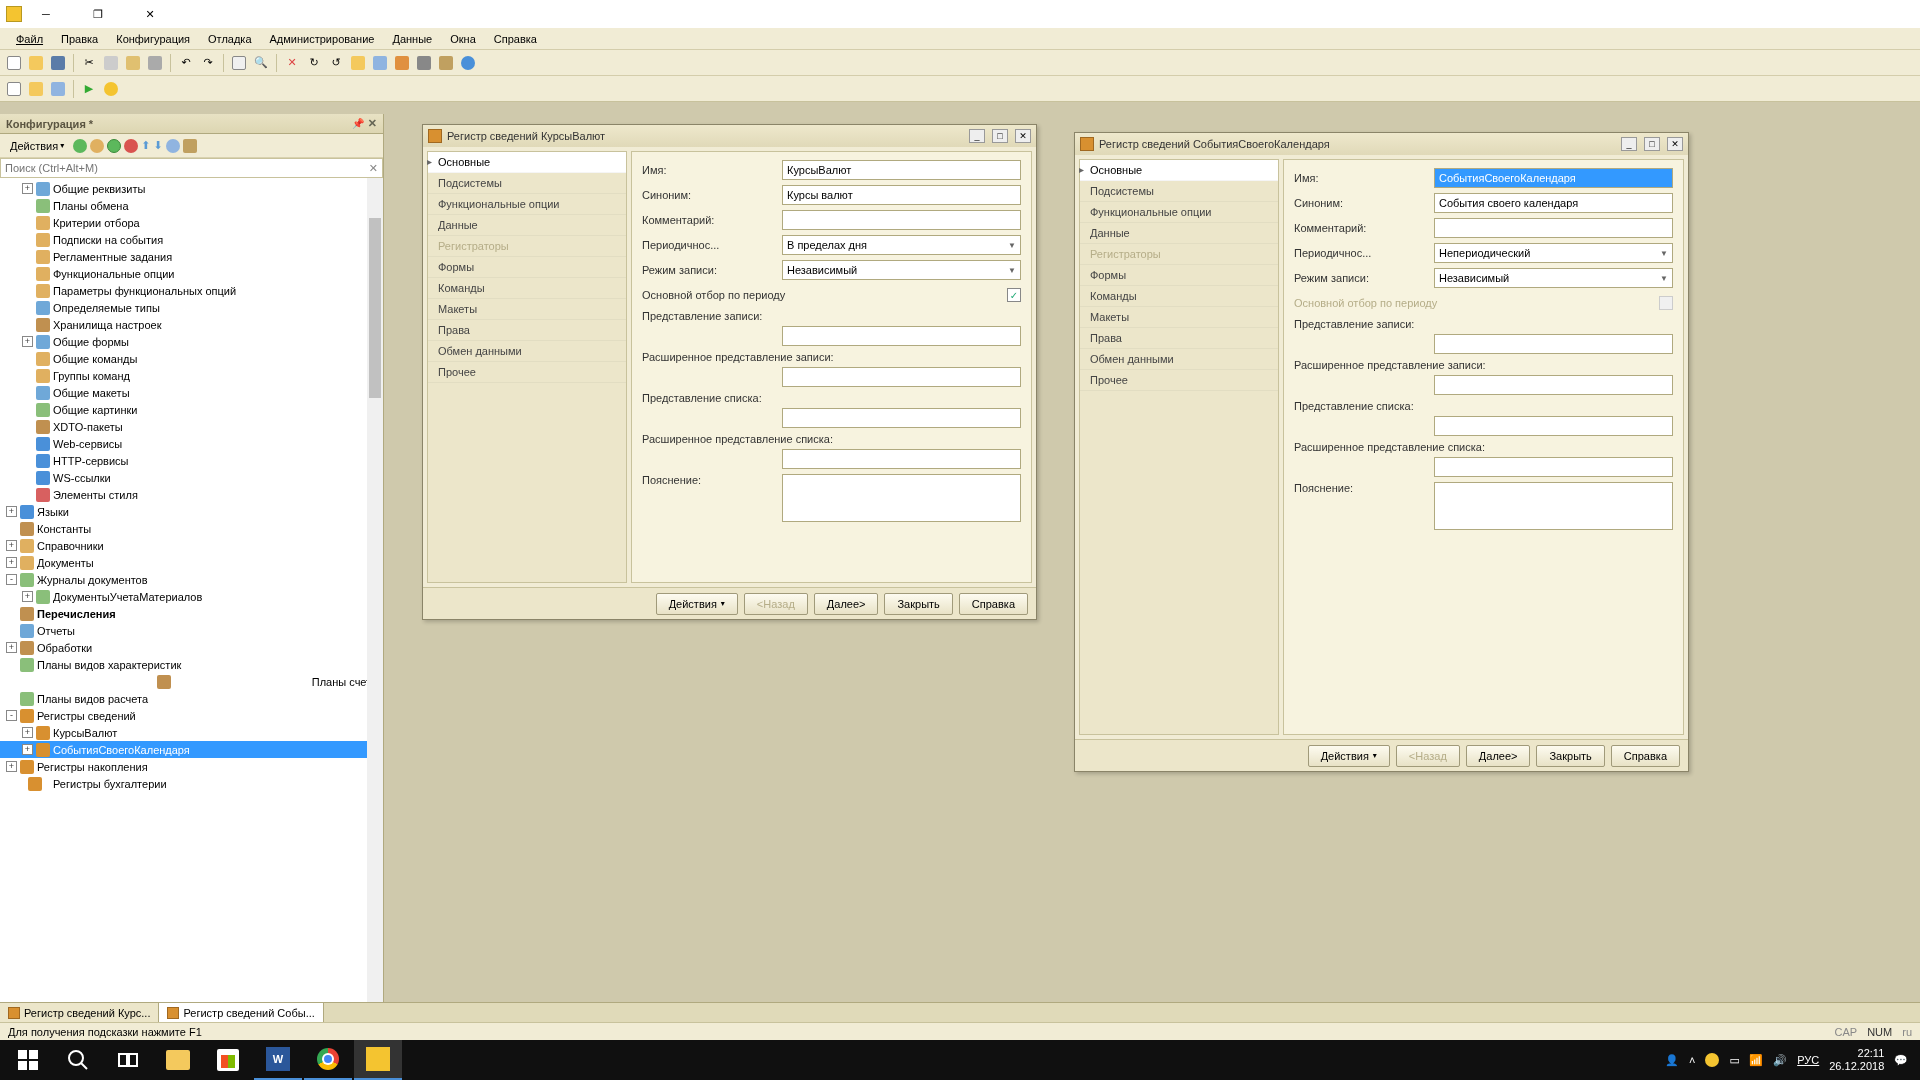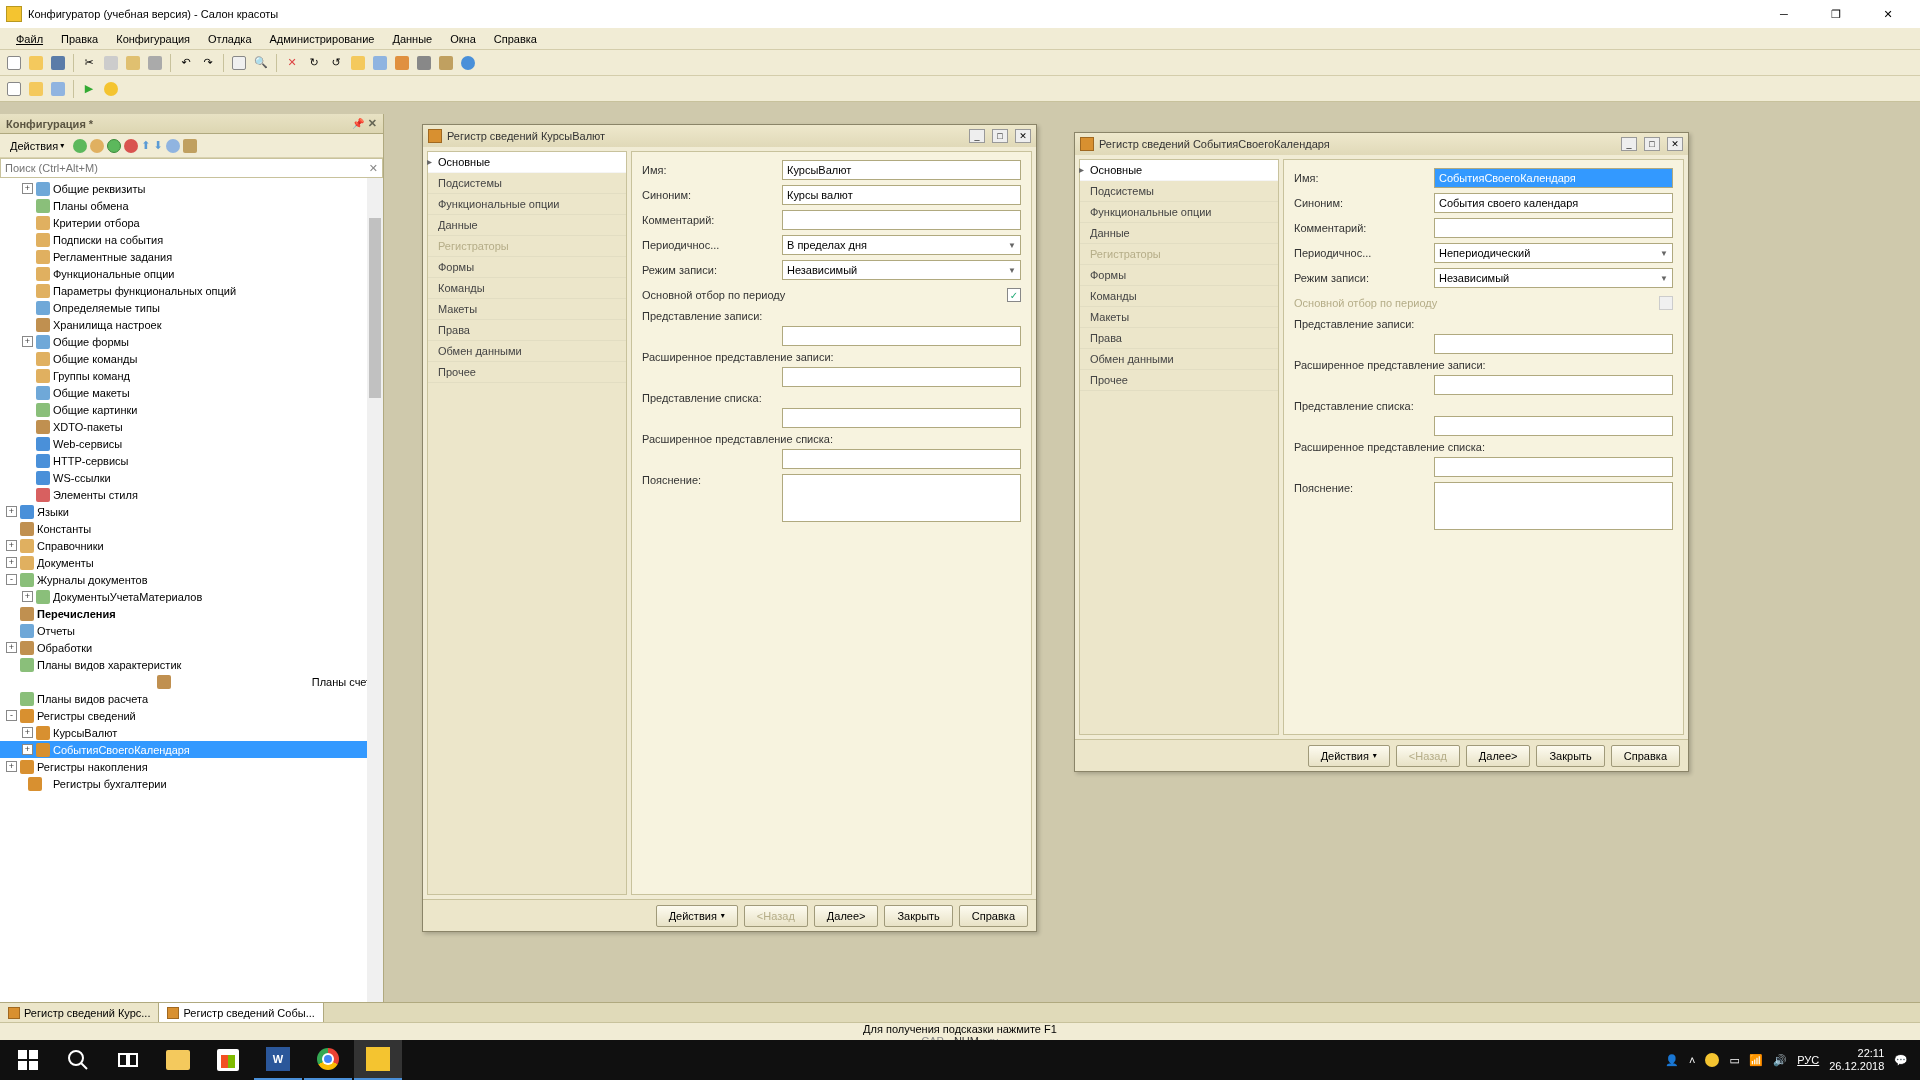--- a/index.html
+++ b/index.html
@@ -92,21 +92,20 @@
 .task-btn { width:48px; height:40px; display:flex; align-items:center; justify-content:center; cursor:pointer;}
 .task-icon { width:24px; height:24px;}
 .taskbar-right { display:flex; align-items:center; gap:10px; color:#fff; padding-right:8px;}
 .clock { text-align:right; line-height:13px; font-size:11px;}
 </style>
 </head>
 <body>
 
 <div class="titlebar">
   <div class="app-icon"></div>
-  <div class="title">Конфигуратор (учебная версия) - Салон красоты</div>
   <div class="win-controls">
     <div class="win-btn">─</div>
     <div class="win-btn">❐</div>
     <div class="win-btn">✕</div>
   </div>
 </div>
 
 <div class="menubar">
   <div class="menu-item"><u>Файл</u></div>
   <div class="menu-item"><span>Правка</span></div>
@@ -395,21 +394,21 @@
           <span class="label">Регистры бухгалтерии</span>
         </div>
         <div class="scrollbar-v">
           <div class="thumb"></div>
         </div>
     </div>
   </div>
 
   <div class="mdi">
 
-    <div class="iwin" style="left:38px; top:10px; width:615px; height:808px;">
+    <div class="iwin" style="left:38px; top:10px; width:615px; height:496px;">
       <div class="iwin-titlebar">
         <div class="t-icon"></div>
         <div class="t-text">Регистр сведений КурсыВалют</div>
         <div class="t-btn">_</div>
         <div class="t-btn">□</div>
         <div class="t-btn">✕</div>
       </div>
       <div class="iwin-body">
         <div class="nav-list">
           <div class="nav-item active">Основные</div>
@@ -591,21 +590,21 @@
   <div class="footer-tab">
       <div class="ft-icon"></div>
       <span>Регистр сведений Курс...</span>
     </div>
   <div class="footer-tab active">
       <div class="ft-icon"></div>
       <span>Регистр сведений Собы...</span>
     </div>
 </div>
 
-<div class="status-top" style="position:absolute;left:0;right:0;bottom:40px;flex-direction:column;">
+<div class="status-top" style="position:absolute;left:0;right:0;bottom:40px;">
   <span>Для получения подсказки нажмите F1</span>
   <div class="status-indicators">
     <span>CAP</span>
     <span style="color:#333;">NUM</span>
     <span>ru</span>
   </div>
 </div>
 
 <div class="taskbar">
   <div class="taskbar-left">

